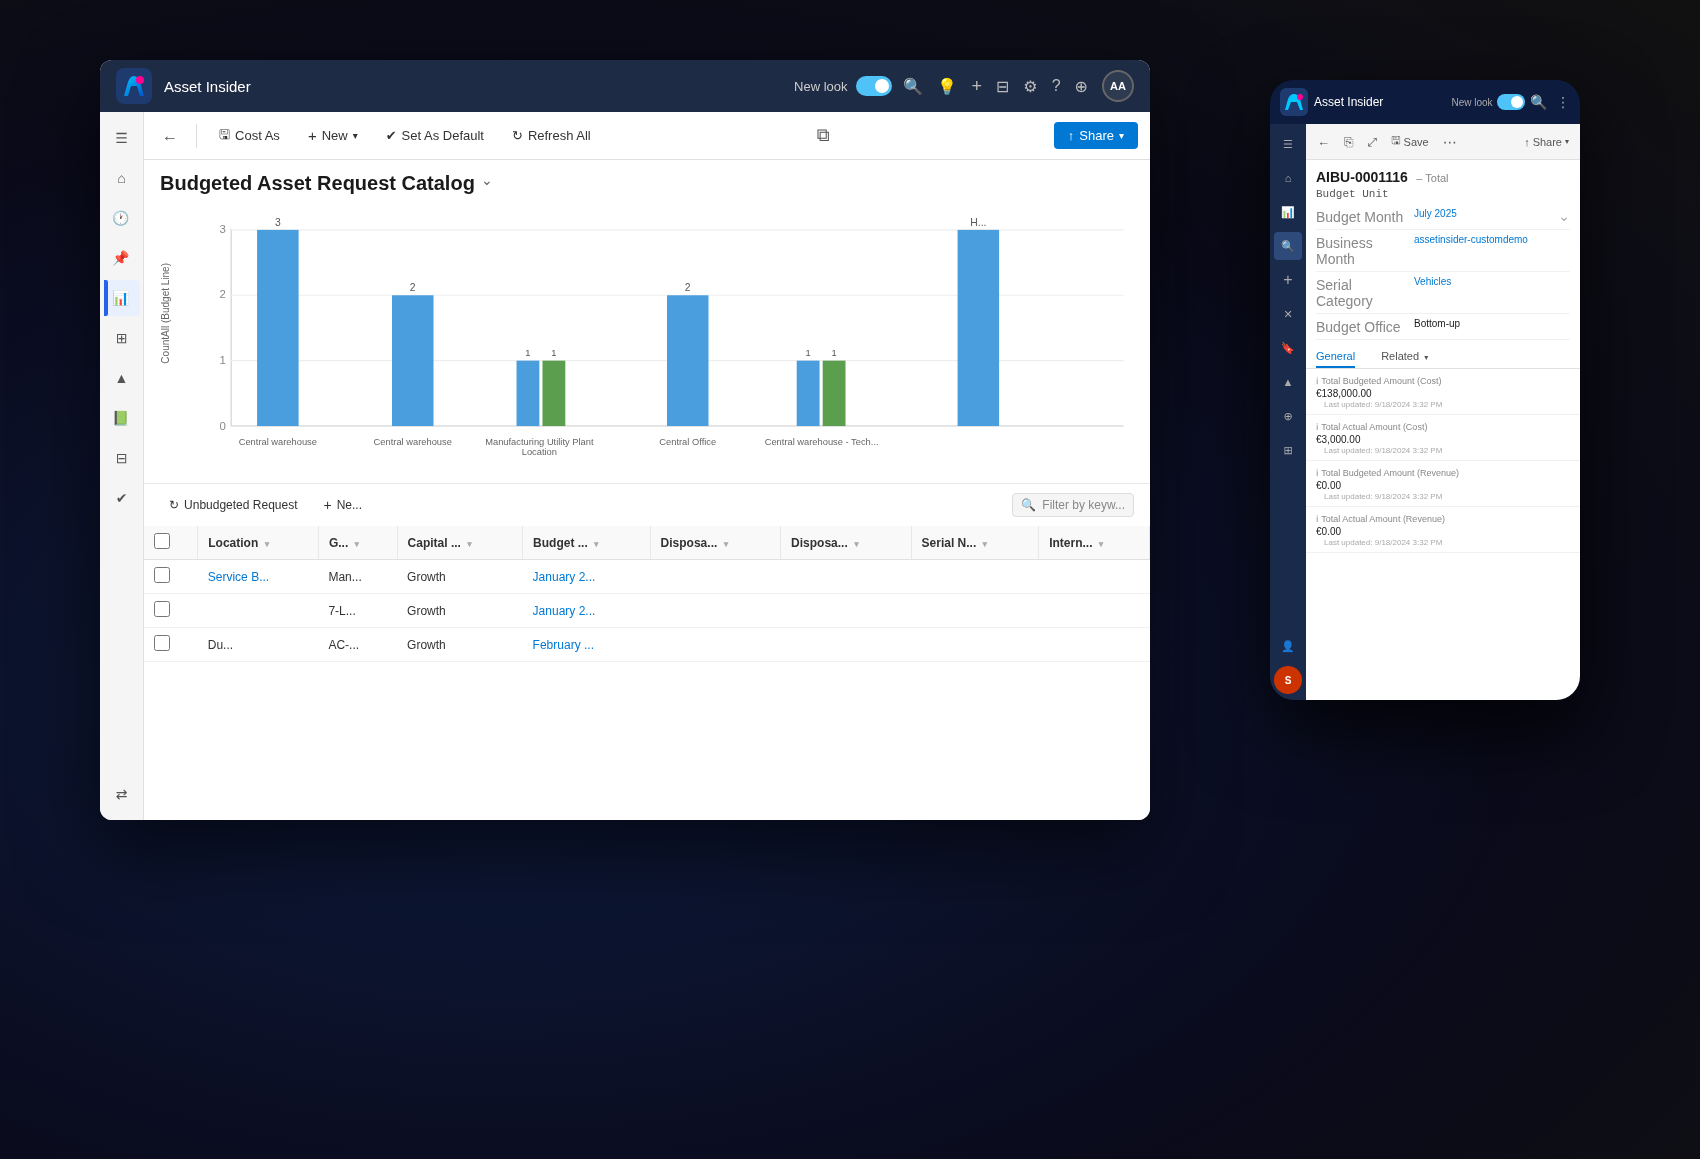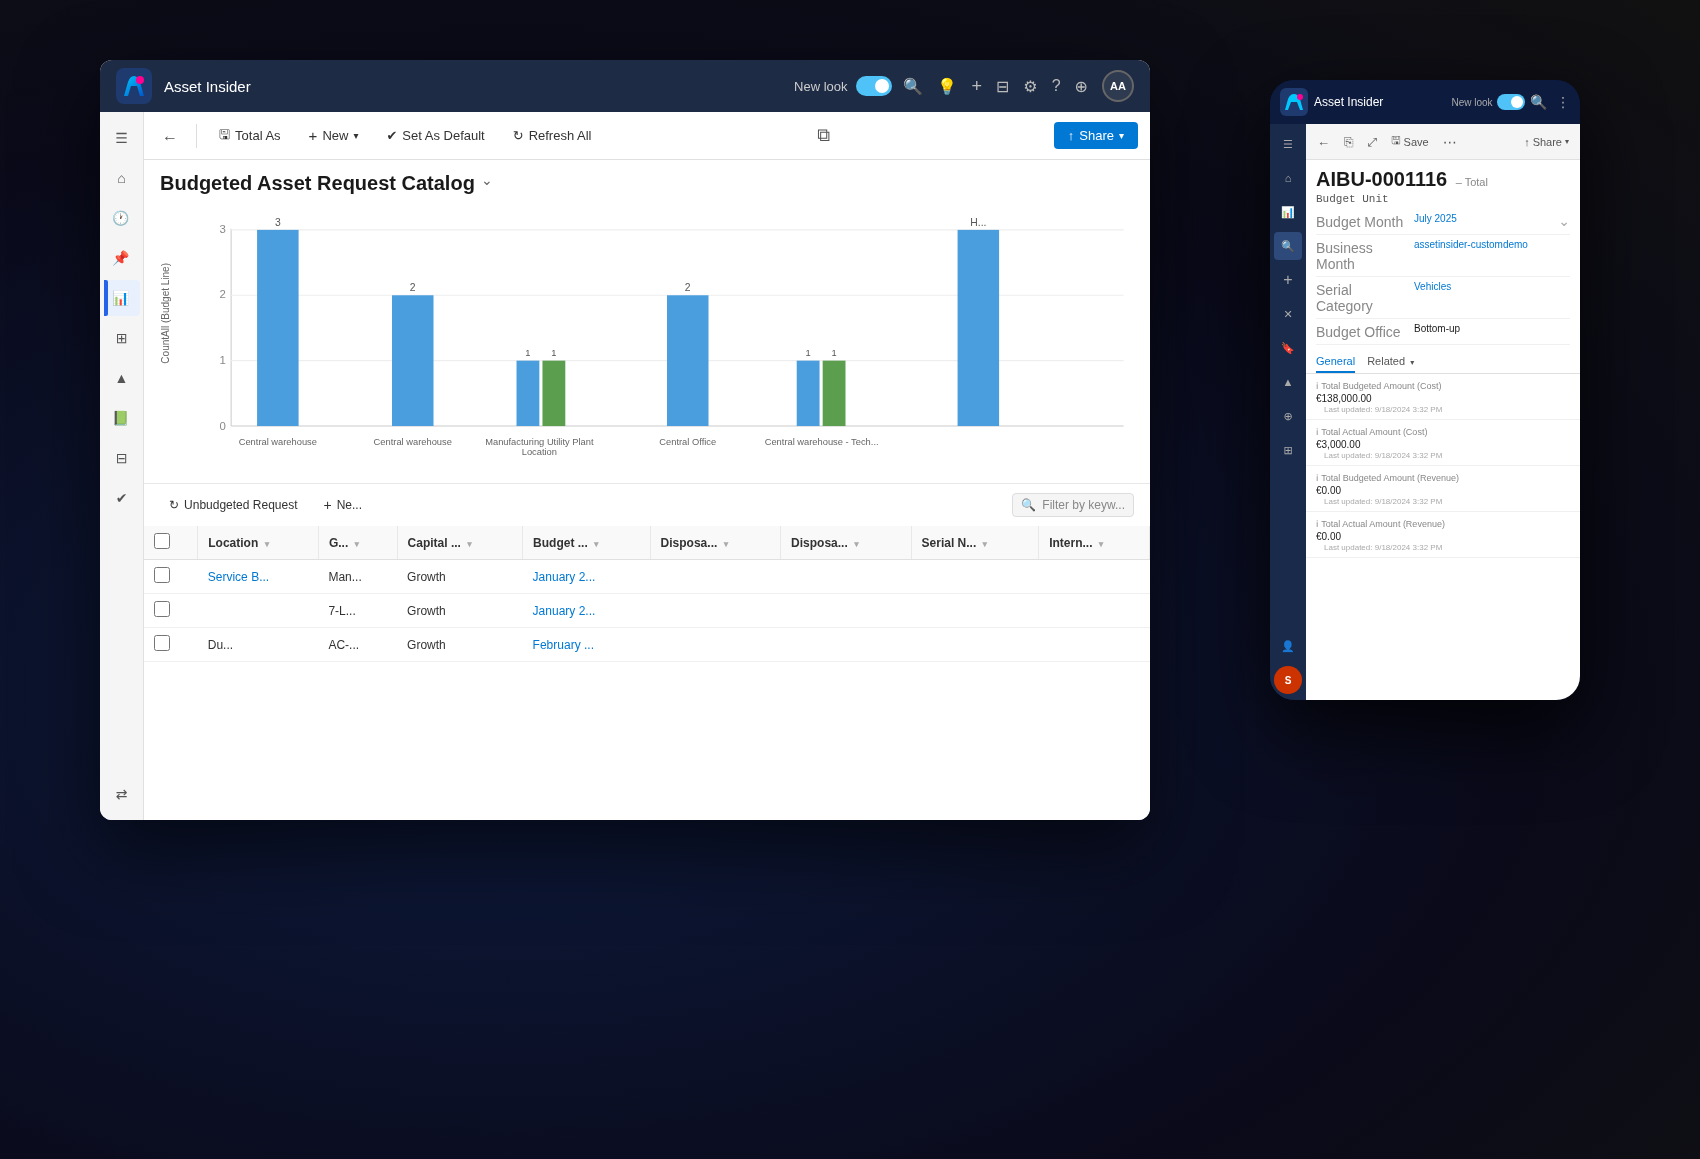--- a/index.html
+++ b/index.html
@@ -398,21 +398,21 @@
       margin-left: auto;
       background: #0078d4; color: #fff;
       padding: 3px 8px; border-radius: 3px;
       font-size: 10px; border: none; cursor: pointer;
       display: flex; align-items: center; gap: 3px;
     }
     .mobile-record-header {
       padding: 8px 10px 4px 10px;
     }
     .mobile-record-id {
-      font-size: 20px; font-weight: 700; color: #1a1a1a;
+      font-size: 14px; font-weight: 700; color: #1a1a1a;
     }
     .mobile-record-saved {
       font-size: 11px; color: #888; margin-left: 4px;
     }
     .mobile-record-subtitle {
       font-size: 11px; color: #555; margin-top: 2px; font-family: Liberation Mono, monospace;
     }
     .mobile-fields {
       padding: 0 10px;
     }
@@ -431,21 +431,21 @@
       padding-top: 1px;
     }
     .mobile-field-value {
       font-size: 10px;
       color: #1a1a1a;
     }
     .mobile-field-value.link { color: #0078d4; }
     .mobile-tabs {
       display: flex;
       padding: 6px 10px 0;
-      gap: 12px;
+      gap: 26px;
       border-bottom: 1px solid #e0e0e0;
     }
     .mobile-tab {
       font-size: 11px;
       padding: 4px 0;
       cursor: pointer;
       color: #555;
     }
     .mobile-tab.active-tab {
       color: #0078d4;
@@ -563,21 +563,21 @@
     <div class="sidebar-icon" style="margin-top:auto">⇄</div>
   </div>
 
   <div class="main-content">
 
     <div class="toolbar">
       <span class="back-btn">←</span>
       <div class="toolbar-separator"></div>
       <button class="toolbar-btn">
         <span>🖫</span>
-        <span>Total As</span>
+        <span>Cost As</span>
       </button>
       <button class="toolbar-btn">
         <span style="font-weight:300; font-size:15px">+</span>
         <span>New</span>
         <span style="font-size:10px">▾</span>
       </button>
       <button class="toolbar-btn">
         <span>✔</span>
         <span>Set As Default</span>
       </button>

